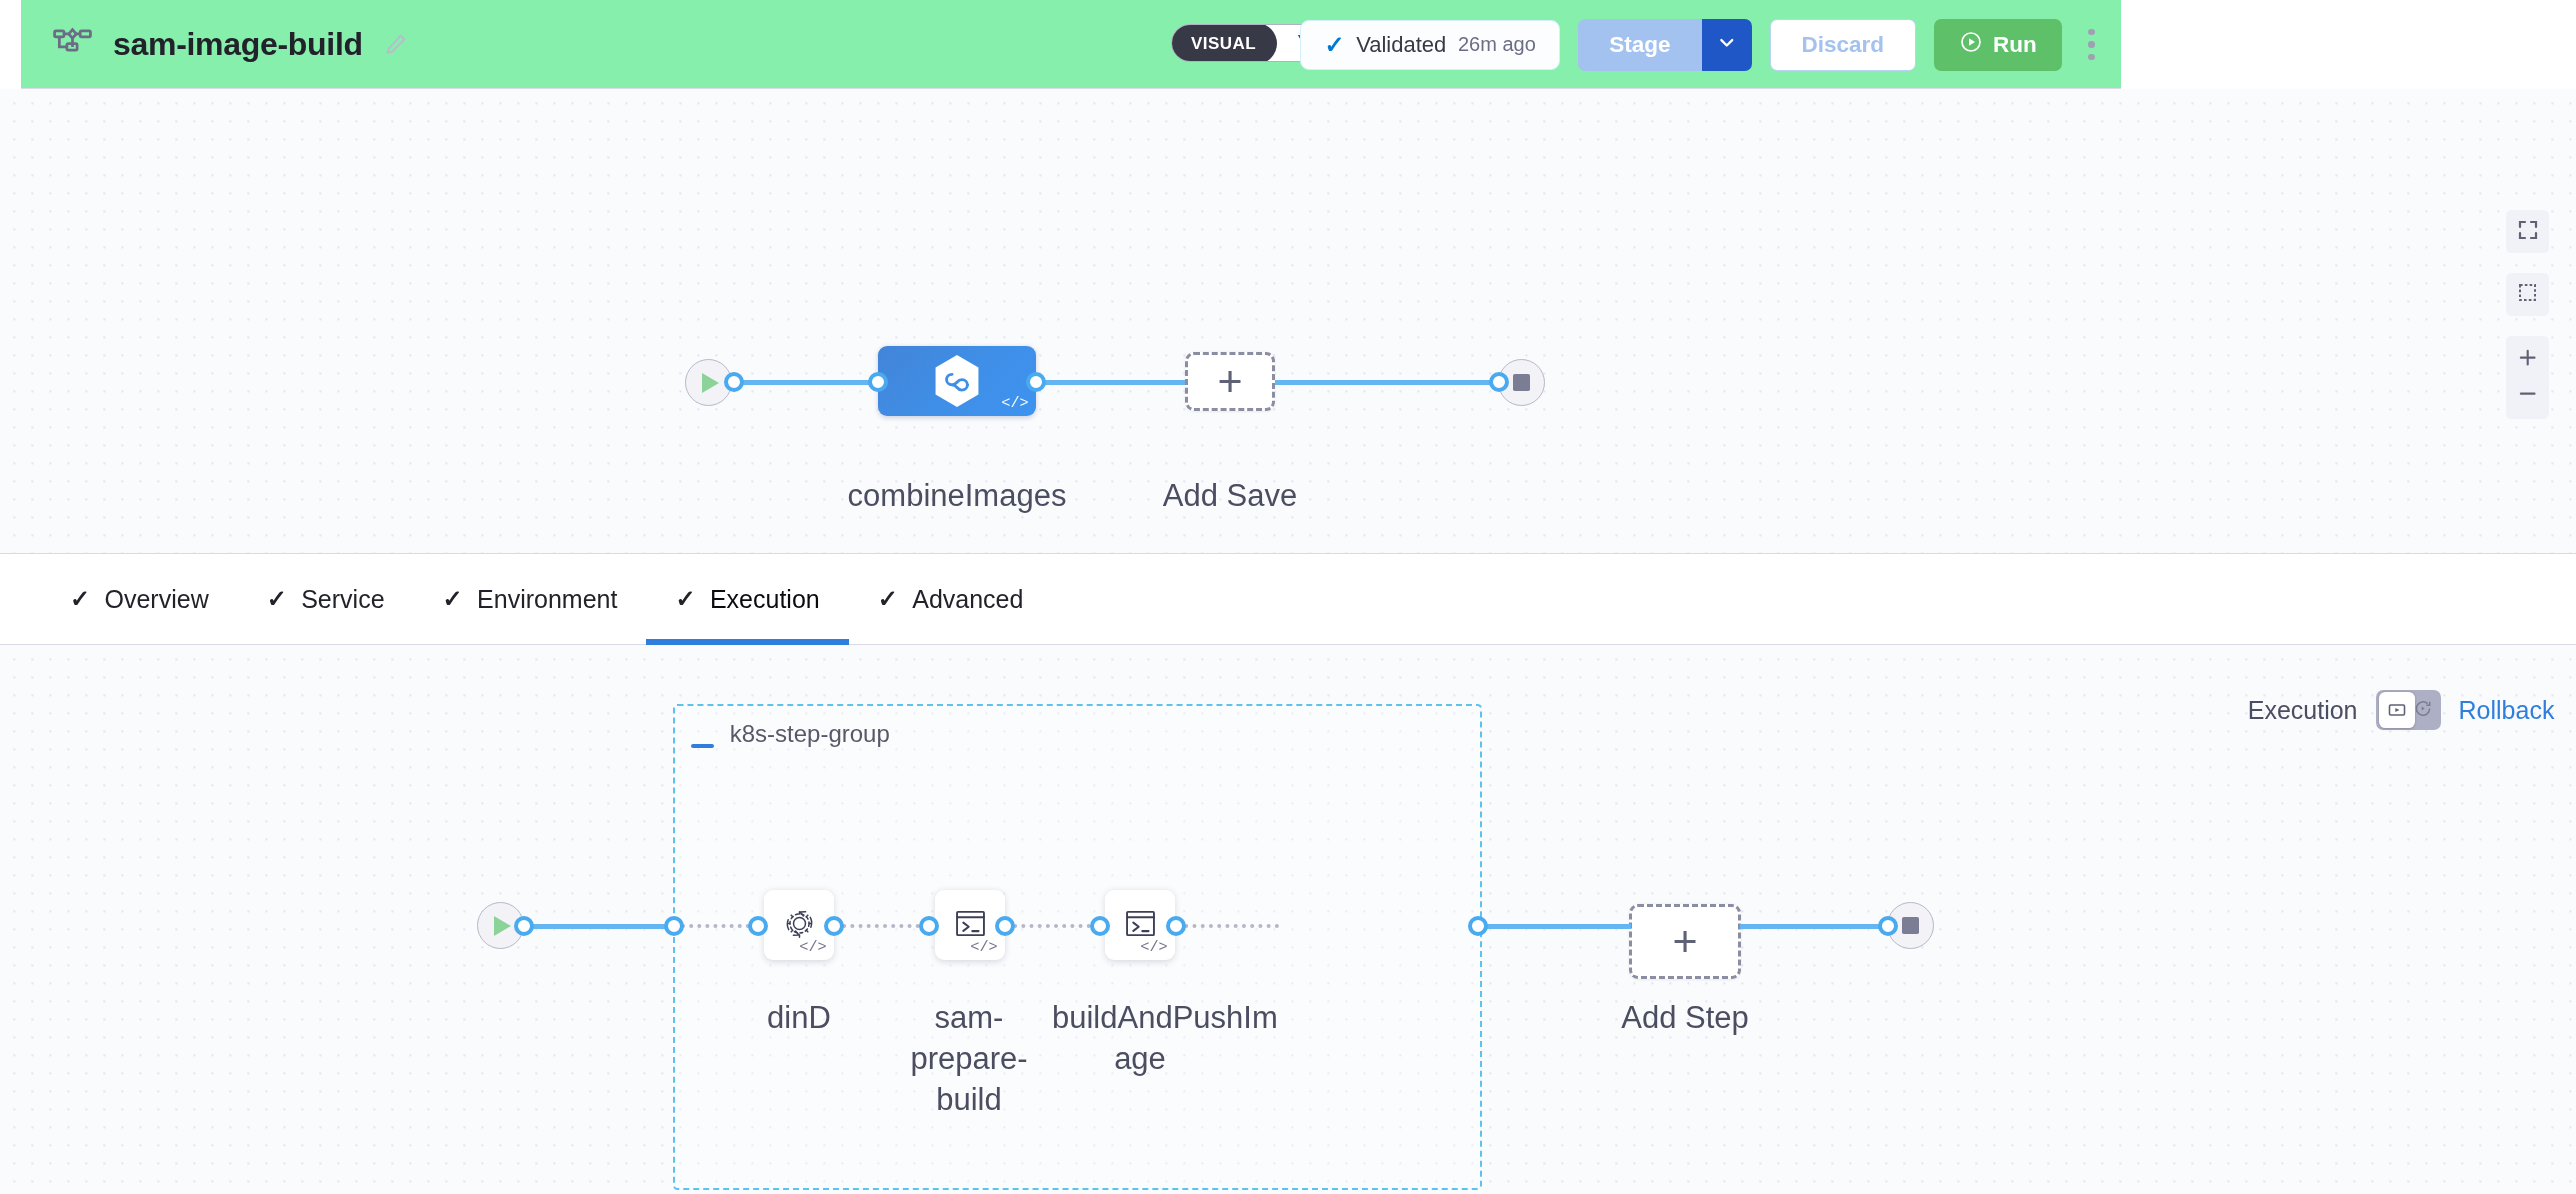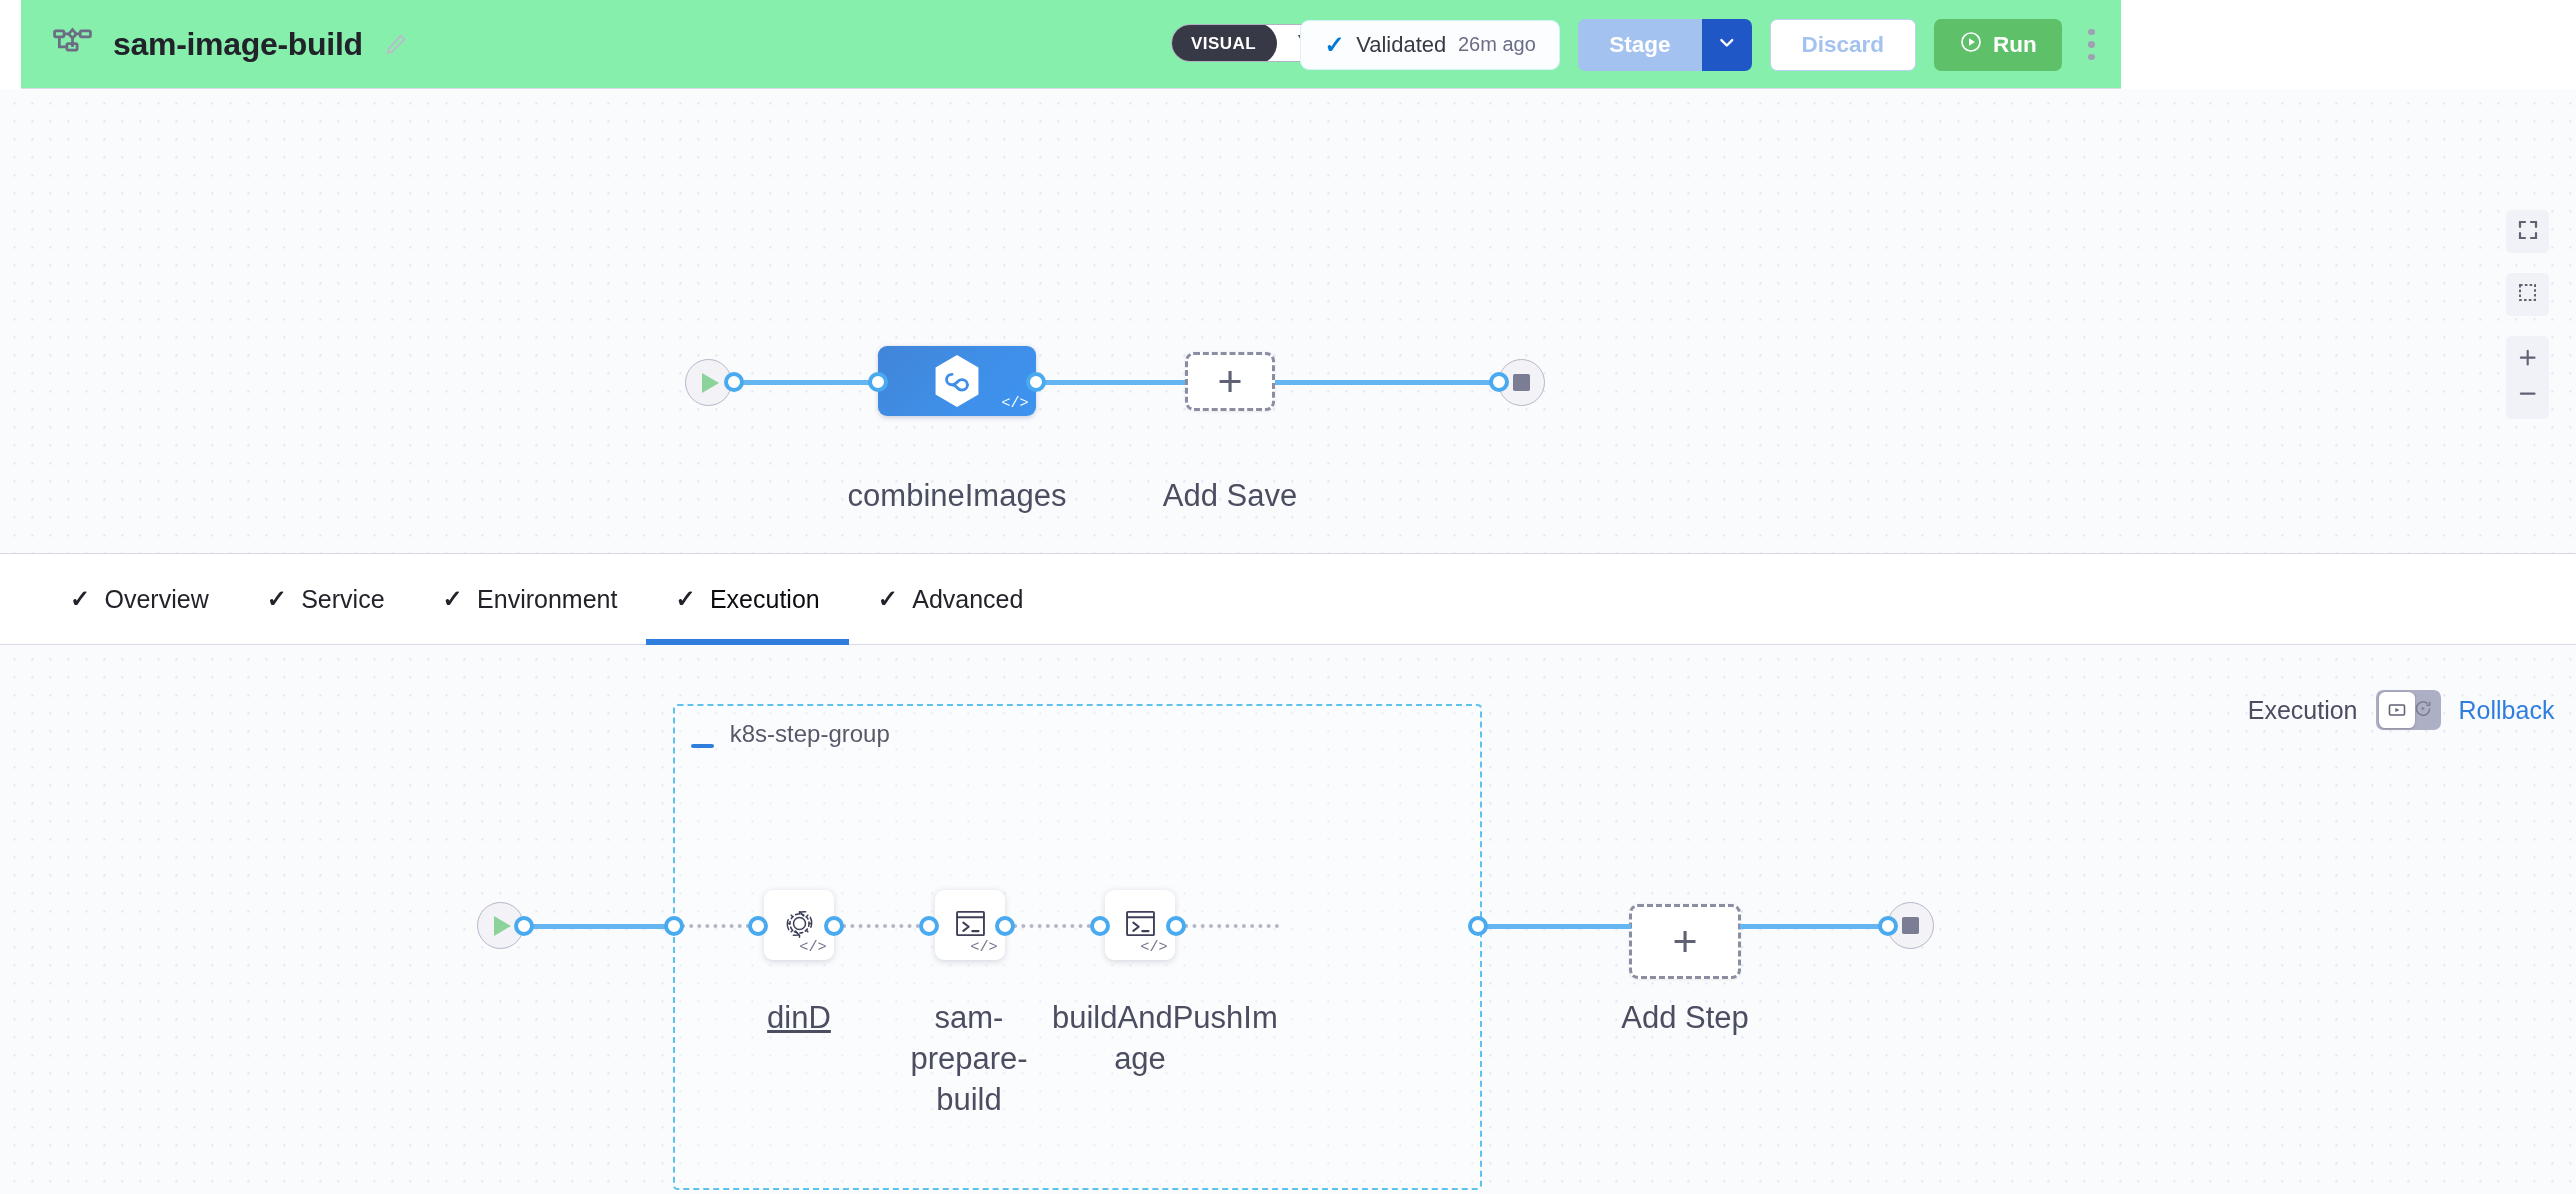--- a/index.html
+++ b/index.html
@@ -439,21 +439,21 @@
         <path d="M35.5 17.5a13 13 0 0 1 .6 10.5"></path>
         <path d="M12.5 30.5a13 13 0 0 1-.6-10.5"></path>
         <path d="M30.5 11.4 24.6 11.8 28.2 15.9"></path>
         <path d="M17.5 36.6 23.4 36.2 19.8 32.1"></path>
       </svg>
     </span>
     <span class="code-badge dark">&lt;/&gt;</span>
   </div>
   <div class="dot" style="left:824px; top:271px;"></div>
   <div class="link dashed" style="left:834px; top:279px; width:94px;"></div>
-  <div class="node-label" style="left:710px; top:353px; width:178px;text-decoration:underline;">dinD</div>
+  <div class="node-label" style="left:710px; top:353px; width:178px;">dinD</div>
 
   <div class="dot" style="left:919px; top:271px;"></div>
   <div class="step-node" style="left:935px; top:245px;">
     <span>
       <svg viewBox="0 0 48 48" width="43" height="43" fill="none" stroke="#3c3f57" stroke-width="2.1" stroke-linecap="round" stroke-linejoin="round">
         <rect x="9" y="11" width="30" height="26" rx="1"></rect>
         <path d="M9 17h30"></path>
         <path d="M16 23l6 4.6-6 4.6" stroke-width="2.3"></path>
         <path d="M26 32.5h7" stroke-width="2.3"></path>
       </svg>

